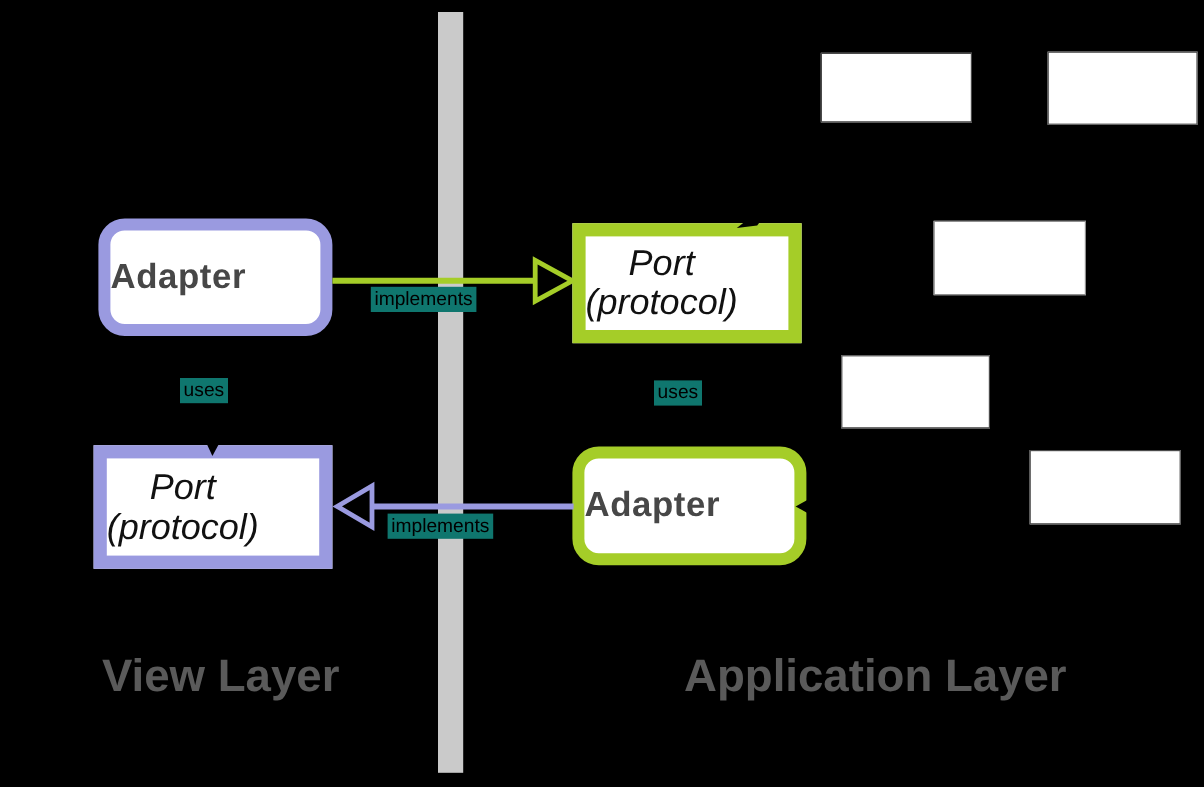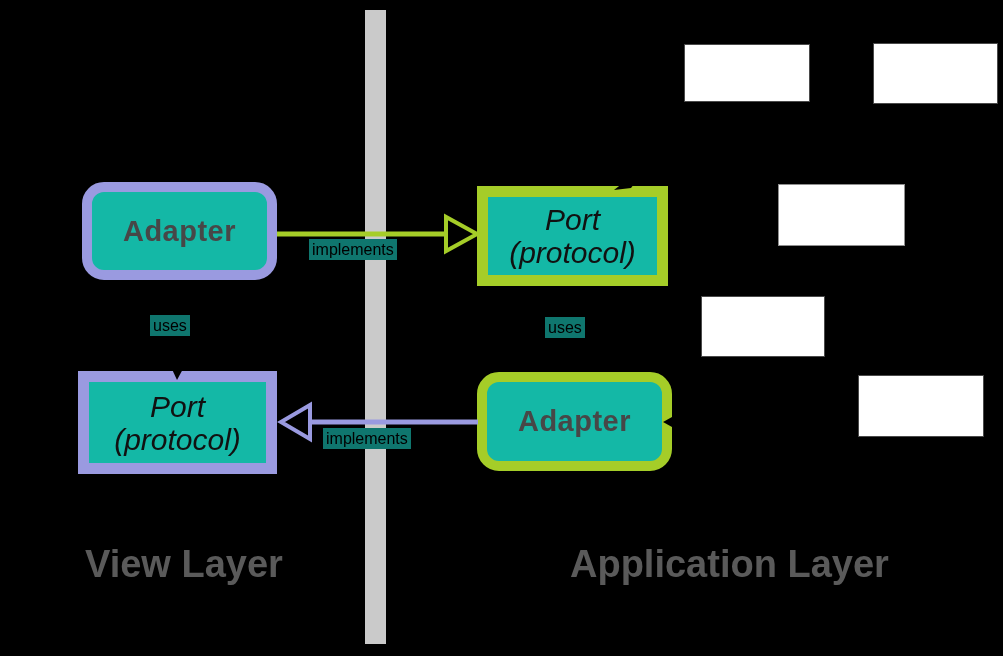--- a/index.html
+++ b/index.html
@@ -4,22 +4,22 @@
 <style>
   html,body{margin:0;padding:0;background:#000;}
   .canvas{
     position:relative;width:1003px;height:656px;background:#000000;
     font-family:"Liberation Sans",sans-serif;overflow:hidden;
   }
   .boundary{position:absolute;left:365px;top:10px;width:21px;height:634px;background:#cacaca;}
   .ebox{position:absolute;background:#ffffff;border:1px solid #4a4a4a;box-sizing:border-box;}
   .ebox.light{border-color:#8f8f8f;}
   .node{
-    position:absolute;background:#14b8a6;box-sizing:border-box;
-    display:flex;align-items:center;justify-content:center;text-align:center;
+    position:absolute;background:#ffffff;box-sizing:border-box;
+    display:flex;align-items:center;text-align:center;
   }
   .purple{border:10px solid #9a9ae0;}
   .green{border:10px solid #a5cd28;}
   .square.purple,.square.green{border-width:11px;}
   .rounded{border-radius:22px;}
   .node-label{font-weight:bold;font-size:29px;color:#474747;letter-spacing:.5px;}
   .port-text{font-style:italic;font-size:30px;color:#111111;line-height:33px;}
   .port-text span{display:block;}
   .edge-label{
     position:absolute;background:#0f766e;color:#000000;

